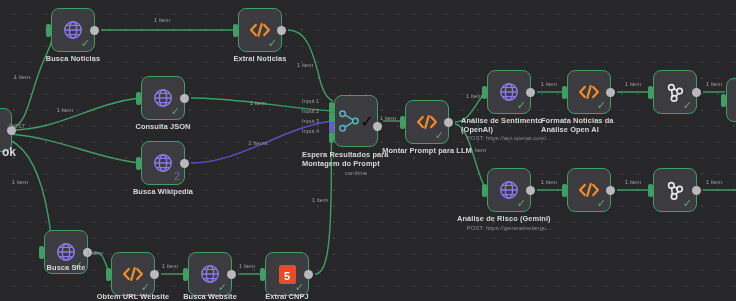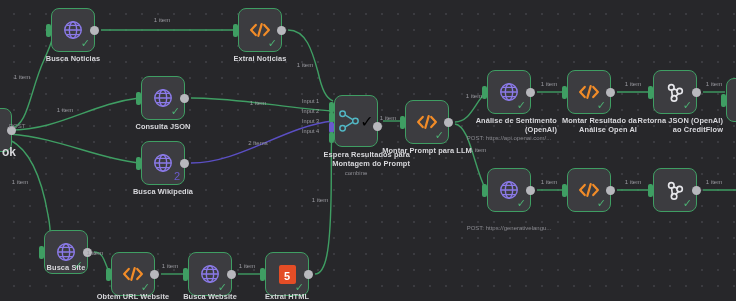--- a/index.html
+++ b/index.html
@@ -23,21 +23,21 @@
   .port{
     position:absolute;width:9px;height:9px;border-radius:50%;
     background:#b8b8bd;top:50%;margin-top:-4.5px;
   }
   .port.out{right:-5px;}
   .port.in{left:-6px;width:5px;height:13px;border-radius:2px;margin-top:-6.5px;background:#d6d6da;}
   .port.in.green{background:#3f9e63;}
   .port.in.purple{background:#6a5acd;}
   .label{
     position:absolute;left:50%;transform:translateX(-50%);top:46px;
-    color:#d8d8dc;font-size:7.4px;line-height:9px;text-align:right;
+    color:#d8d8dc;font-size:7.4px;line-height:9px;text-align:left;
     white-space:nowrap;font-weight:bold;letter-spacing:.1px;
   }
   .label.wrap{white-space:normal;width:108px;}
   .sub{
     position:absolute;left:50%;transform:translateX(-50%);
     color:#8a8a90;font-size:6px;line-height:8px;text-align:center;white-space:nowrap;
   }
   .wirelabel{
     position:absolute;color:#9b9ba1;font-size:6px;line-height:7px;white-space:nowrap;
     transform:translate(-50%,-50%);
@@ -191,21 +191,21 @@
     <span class="check">✓</span>
   </div>
   <div class="label" style="left:210px;top:292px;">Busca Website</div>
 
   <div class="node" style="left:265px;top:252px;">
     <span class="port in green"></span>
     <span class="port out"></span>
     <span style="display:block;width:17px;height:19px;background:#e44d26;border-radius:2px;color:#fff;font-size:11px;font-weight:bold;text-align:center;line-height:22px;">5</span>
     <span class="check">✓</span>
   </div>
-  <div class="label" style="left:287px;top:292px;">Extrai HTML</div>
+  <div class="label" style="left:287px;top:292px;">Extrai CNPJ</div>
 
   <div class="mergenode" style="left:334px;top:95px;">
     <span class="port in green" style="top:6px;margin-top:0;height:11px;"></span>
     <span class="port in green" style="top:16px;margin-top:0;height:11px;"></span>
     <span class="port in purple" style="top:26px;margin-top:0;height:11px;"></span>
     <span class="port in green" style="top:36px;margin-top:0;height:11px;"></span>
     <span class="port out" style="top:26px;margin-top:0;"></span>
     <svg class="icon" width="22" height="24" viewBox="0 0 24 26" fill="none" stroke="#52b7c4" stroke-width="1.6">
       <circle cx="5" cy="5" r="3"></circle>
         <circle cx="5" cy="21" r="3"></circle>
@@ -249,45 +249,45 @@
   <div class="node" style="left:567px;top:70px;">
     <span class="port in green"></span>
     <span class="port out"></span>
     <svg class="icon" width="22" height="18" viewBox="0 0 26 20" fill="none" stroke="#f28c28" stroke-width="2.6" stroke-linecap="round" stroke-linejoin="round">
       <path d="M8 4 L2.5 10 L8 16"></path>
         <path d="M18 4 L23.5 10 L18 16"></path>
         <path d="M15 3 L11 17"></path>
     </svg>
     <span class="check">✓</span>
   </div>
-  <div class="label wrap" style="left:589px;top:116px;width:96px;">Montar Resultado da Análise Open AI</div>
+  <div class="label wrap" style="left:589px;top:116px;width:96px;">Formata Noticias da Análise Open AI</div>
 
   <div class="node" style="left:653px;top:70px;">
     <span class="port in green"></span>
     <span class="port out"></span>
     <svg class="icon" width="22" height="22" viewBox="0 0 24 24" fill="none" stroke="#e6e6ea" stroke-width="1.8" stroke-linecap="round">
       <circle cx="8" cy="7" r="3"></circle>
         <circle cx="17" cy="11" r="3"></circle>
         <circle cx="11" cy="19" r="3"></circle>
       <path d="M10.4 8.6 L14.6 10 M16 13.8 L12.8 16.6 M9.2 17.3 L8.3 10"></path>
     </svg>
     <span class="check">✓</span>
   </div>
-  <div class="label wrap" style="left:675px;top:116px;width:96px;">Retorna JSON (OpenAI) ao CreditFlow</div>
 
   <div class="node" style="left:487px;top:168px;">
     <span class="port in green"></span>
     <span class="port out"></span>
     <svg class="icon" width="22" height="22" viewBox="0 0 24 24" fill="none" stroke="#8b7ae8" stroke-width="1.5">
       <circle cx="12" cy="12" r="9"></circle>
         <ellipse cx="12" cy="12" rx="4" ry="9"></ellipse>
         <path d="M3 12h18M4.5 7h15M4.5 17h15"></path>
     </svg>
     <span class="check">✓</span>
   </div>
+  <div class="label wrap" style="left:509px;top:214px;width:104px;">Análise de Risco (Gemini)</div>
   <div class="sub" style="left:509px;top:224px;">POST: https://generativelangu...</div>
 
   <div class="node" style="left:567px;top:168px;">
     <span class="port in green"></span>
     <span class="port out"></span>
     <svg class="icon" width="22" height="18" viewBox="0 0 26 20" fill="none" stroke="#f28c28" stroke-width="2.6" stroke-linecap="round" stroke-linejoin="round">
       <path d="M8 4 L2.5 10 L8 16"></path>
         <path d="M18 4 L23.5 10 L18 16"></path>
         <path d="M15 3 L11 17"></path>
     </svg>

